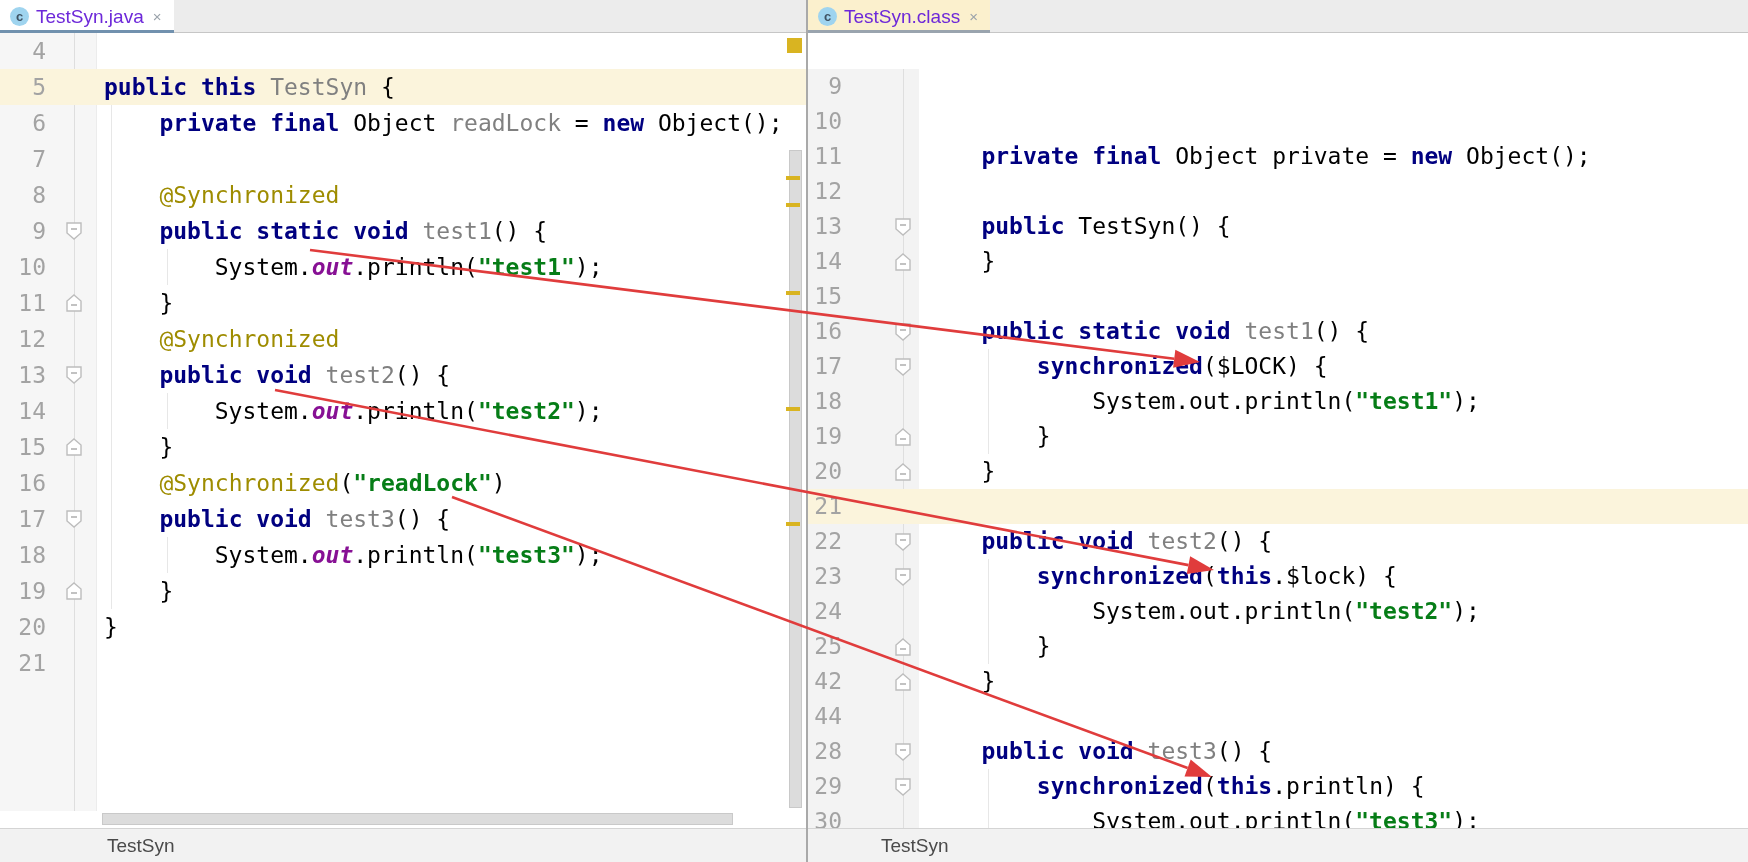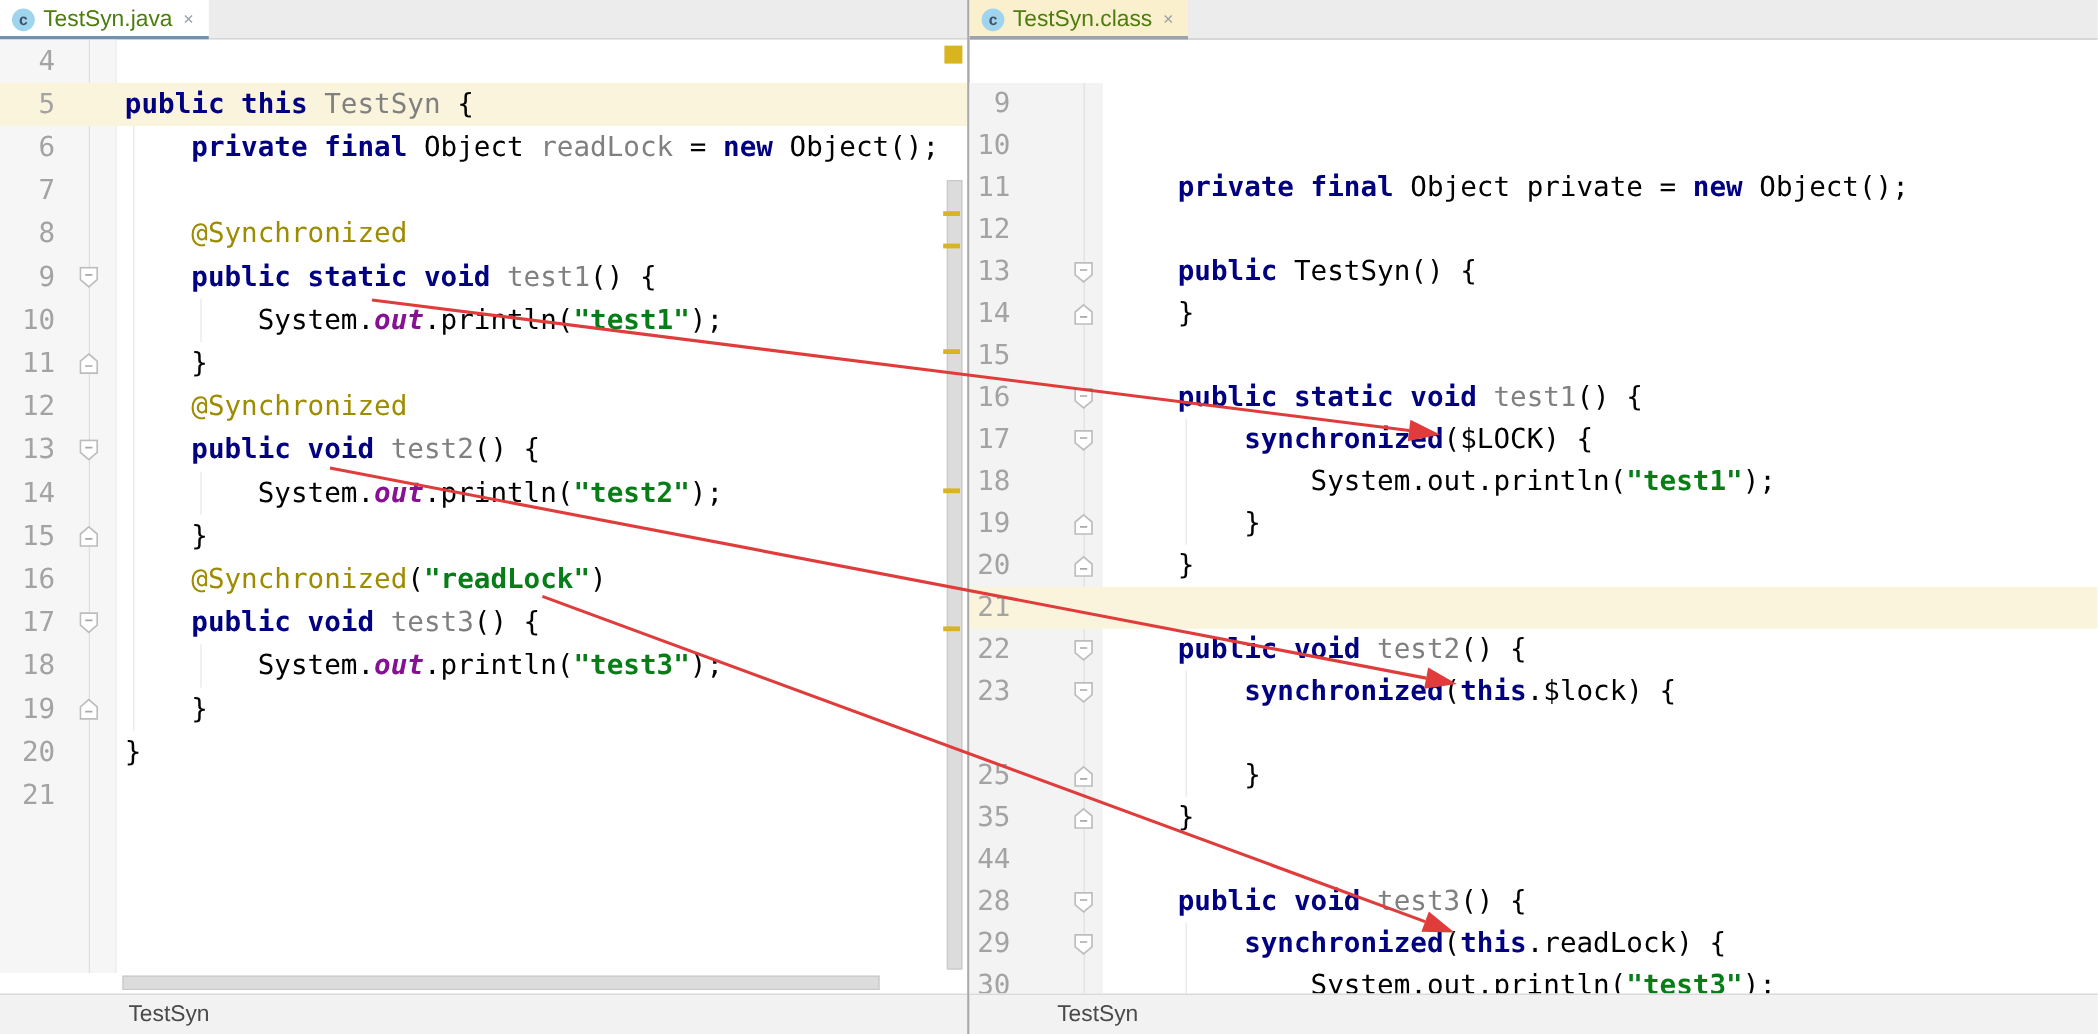--- a/index.html
+++ b/index.html
@@ -15,21 +15,21 @@
             border-bottom:1px solid #c6c6c6;box-sizing:border-box;display:flex;}
   .tab{position:relative;display:inline-flex;align-items:center;height:33px;
        padding:0 12px 0 10px;background:#fff;white-space:nowrap;}
   .tab.yellow{background:var(--banner-bg);}
   .tab .underline{position:absolute;left:0;right:0;bottom:0;height:3px;}
   .tab.focused .underline{background:var(--tab-underline-active);}
   .tab.unfocused .underline{background:var(--tab-underline-inactive);}
   .classicon{width:19px;height:19px;border-radius:50%;background:#9fd4ef;color:#3f5364;
              font-weight:bold;font-size:13px;display:inline-flex;align-items:center;
              justify-content:center;margin-right:7px;}
-  .tablabel{font-size:19px;color:#4d7c0f;}
+  .tablabel{font-size:19px;color:#6d28d9;}
   .tabclose{margin-left:9px;color:#9aa2aa;font-size:15px;line-height:15px;}
   
   .banner{position:absolute;left:0;top:33px;right:0;height:36px;background:var(--banner-bg);
           border-bottom:1px solid #efe2b8;box-sizing:border-box;display:flex;align-items:center;
           padding-left:20px;font-size:19px;color:#1c1c1c;}
   
   .editor{position:absolute;overflow:hidden;background:#fff;}
   .editor.eL{left:0;top:33px;width:806px;height:778px;}
   .editor.eR{left:0;top:69px;width:940px;height:759px;}
   .gutterbg{position:absolute;top:0;bottom:0;left:0;}
@@ -273,39 +273,43 @@
           <span class="codetext" style="left:118px;line-height:35px"></span>
         </div>
         <div class="coderow" style="top:455px;height:35px">
           <span class="lnum" style="left:0;width:34px;line-height:35px">22</span>
           <span class="codetext" style="left:118px;line-height:35px"><span>    </span><span class="tk-kw">public void </span><span class="tk-gray">test2</span><span>() {</span></span>
         </div>
         <div class="coderow" style="top:490px;height:35px">
           <span class="lnum" style="left:0;width:34px;line-height:35px">23</span>
           <span class="codetext" style="left:118px;line-height:35px"><span>        </span><span class="tk-kw">synchronized</span><span>(</span><span class="tk-kw">this</span><span>.$lock) {</span></span>
         </div>
+        <div class="coderow" style="top:525px;height:35px">
+          <span class="lnum" style="left:0;width:34px;line-height:35px">24</span>
+          <span class="codetext" style="left:118px;line-height:35px"><span>            System.out.println(</span><span class="tk-str">"test2"</span><span>);</span></span>
+        </div>
         <div class="coderow" style="top:560px;height:35px">
           <span class="lnum" style="left:0;width:34px;line-height:35px">25</span>
           <span class="codetext" style="left:118px;line-height:35px"><span>        }</span></span>
         </div>
         <div class="coderow" style="top:595px;height:35px">
-          <span class="lnum" style="left:0;width:34px;line-height:35px">35</span>
+          <span class="lnum" style="left:0;width:34px;line-height:35px">42</span>
           <span class="codetext" style="left:118px;line-height:35px"><span>    }</span></span>
         </div>
         <div class="coderow" style="top:630px;height:35px">
           <span class="lnum" style="left:0;width:34px;line-height:35px">44</span>
           <span class="codetext" style="left:118px;line-height:35px"></span>
         </div>
         <div class="coderow" style="top:665px;height:35px">
           <span class="lnum" style="left:0;width:34px;line-height:35px">28</span>
           <span class="codetext" style="left:118px;line-height:35px"><span>    </span><span class="tk-kw">public void </span><span class="tk-gray">test3</span><span>() {</span></span>
         </div>
         <div class="coderow" style="top:700px;height:35px">
           <span class="lnum" style="left:0;width:34px;line-height:35px">29</span>
-          <span class="codetext" style="left:118px;line-height:35px"><span>        </span><span class="tk-kw">synchronized</span><span>(</span><span class="tk-kw">this</span><span>.readLock) {</span></span>
+          <span class="codetext" style="left:118px;line-height:35px"><span>        </span><span class="tk-kw">synchronized</span><span>(</span><span class="tk-kw">this</span><span>.println) {</span></span>
         </div>
         <div class="coderow" style="top:735px;height:35px">
           <span class="lnum" style="left:0;width:34px;line-height:35px">30</span>
           <span class="codetext" style="left:118px;line-height:35px"><span>            System.out.println(</span><span class="tk-str">"test3"</span><span>);</span></span>
         </div>
         <div class="foldmark" style="left:87px;top:149px"><svg width="16" height="18">
             <polygon points="1,1 15,1 15,11 8,17 1,11" fill="#ffffff" stroke="#bdbdbd" stroke-width="1.4"></polygon>
             <line x1="5" y1="7" x2="11" y2="7" stroke="#a8a8a8" stroke-width="1.4"></line>
           </svg></div>
         <div class="foldmark" style="left:87px;top:254px"><svg width="16" height="18">

